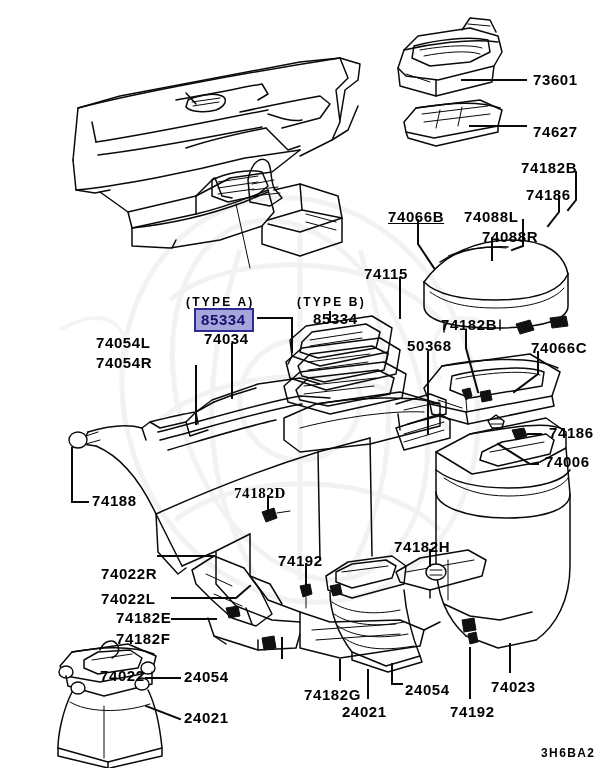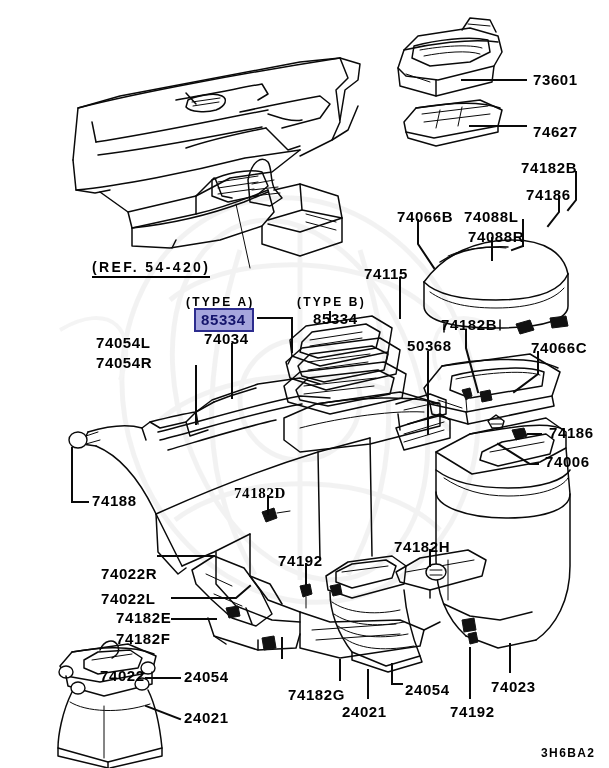--- a/index.html
+++ b/index.html
@@ -348,38 +348,35 @@
     <line x1="368" y1="698" x2="368" y2="670"></line>
     <polyline points="402,684 392,684 392,664"></polyline>
     <line x1="510" y1="672" x2="510" y2="644"></line>
     <line x1="470" y1="698" x2="470" y2="648"></line>
 
     <polyline points="258,318 292,318 292,352"></polyline>
 
     <line x1="330" y1="312" x2="330" y2="322"></line>
   </svg>
 
-  <div class="lbl ref" style="left:92px;top:258px;">
-    <span class="ul">(REF. 54-420)</span>
-  </div>
 
   <div class="lbl type" style="left:186px;top:293px;">(TYPE A)</div>
   <div class="lbl type" style="left:297px;top:293px;">(TYPE B)</div>
 
   <div class="hl" style="left:194px;top:308px;width:60px;">85334</div>
 
   <div class="lbl" style="left:313px;top:310px;">85334</div>
 
   <div class="lbl" style="left:533px;top:71px;">73601</div>
   <div class="lbl" style="left:533px;top:123px;">74627</div>
   <div class="lbl" style="left:521px;top:159px;">74182B</div>
   <div class="lbl" style="left:526px;top:186px;">74186</div>
   <div class="lbl" style="left:464px;top:208px;">74088L</div>
-  <div class="lbl" style="left:468px;top:228px;">74088R</div>
-  <div class="lbl" style="left:397px;top:208px;">74066B</div>
+  <div class="lbl" style="left:482px;top:228px;">74088R</div>
+  <div class="lbl" style="left:388px;top:208px;text-decoration:underline;">74066B</div>
   <div class="lbl" style="left:364px;top:265px;">74115</div>
   <div class="lbl" style="left:441px;top:316px;">74182B</div>
   <div class="lbl" style="left:407px;top:337px;">50368</div>
   <div class="lbl" style="left:511px;top:339px;margin-left:20px;">74066C</div>
   <div class="lbl" style="left:549px;top:424px;">74186</div>
   <div class="lbl" style="left:545px;top:453px;">74006</div>
 
   <div class="lbl" style="left:96px;top:334px;">74054L</div>
   <div class="lbl" style="left:96px;top:354px;">74054R</div>
   <div class="lbl" style="left:204px;top:330px;">74034</div>
@@ -388,21 +385,21 @@
   <div class="lbl" style="left:101px;top:565px;">74022R</div>
   <div class="lbl" style="left:116px;top:588px;margin-top:42px;">74182F</div>
   <div class="lbl" style="left:116px;top:609px;">74182E</div>
   <div class="lbl" style="left:184px;top:668px;">24054</div>
   <div class="lbl" style="left:184px;top:709px;">24021</div>
 
   <div class="lbl" style="left:234px;top:484px;font-family:Liberation Serif, serif;">74182D</div>
   <div class="lbl" style="left:278px;top:552px;">74192</div>
   <div class="lbl" style="left:394px;top:538px;">74182H</div>
   <div class="lbl" style="left:100px;top:667px;">74022</div>
-  <div class="lbl" style="left:288px;top:686px;">74182G</div>
+  <div class="lbl" style="left:304px;top:686px;">74182G</div>
   <div class="lbl" style="left:342px;top:703px;">24021</div>
   <div class="lbl" style="left:405px;top:681px;">24054</div>
   <div class="lbl" style="left:491px;top:678px;">74023</div>
   <div class="lbl" style="left:450px;top:703px;">74192</div>
 
   <div class="lbl code" style="left:541px;top:744px;">3H6BA2</div>
 
 </div>
 
 </body></html>

